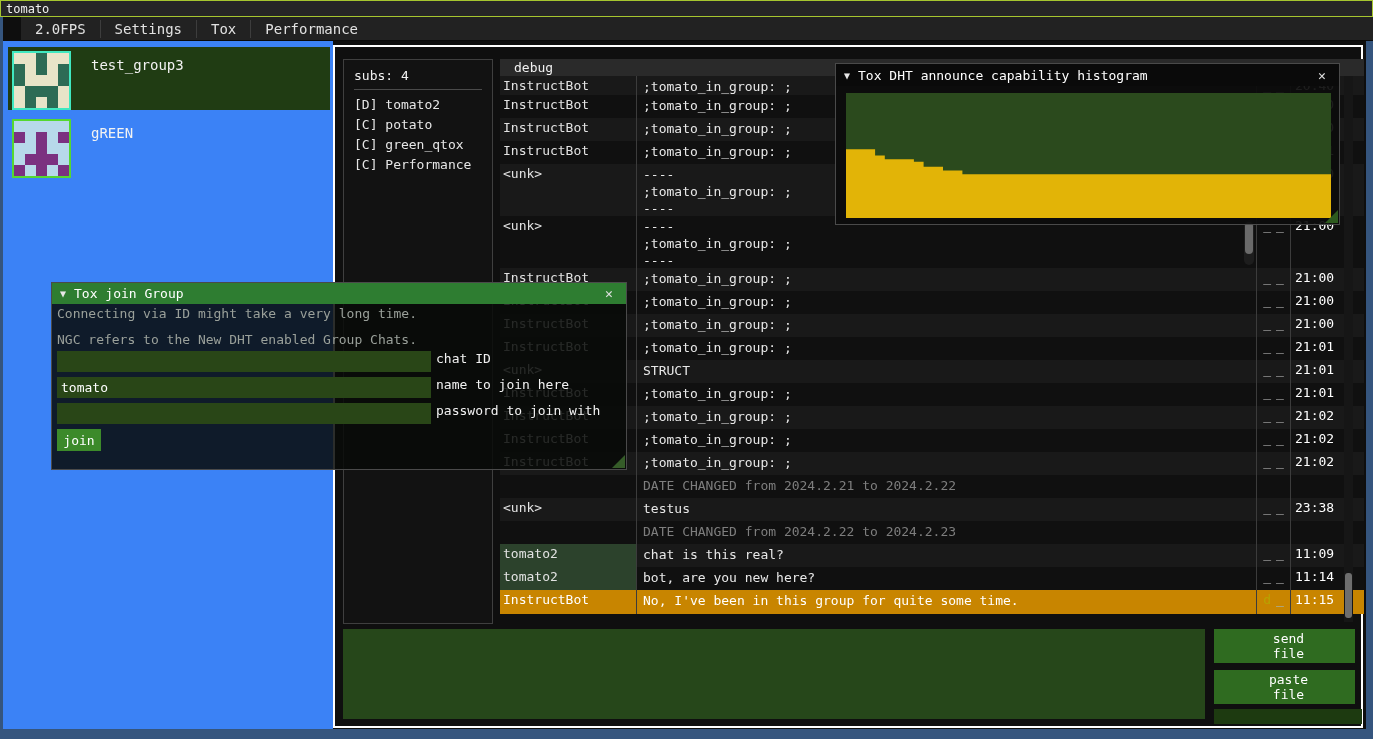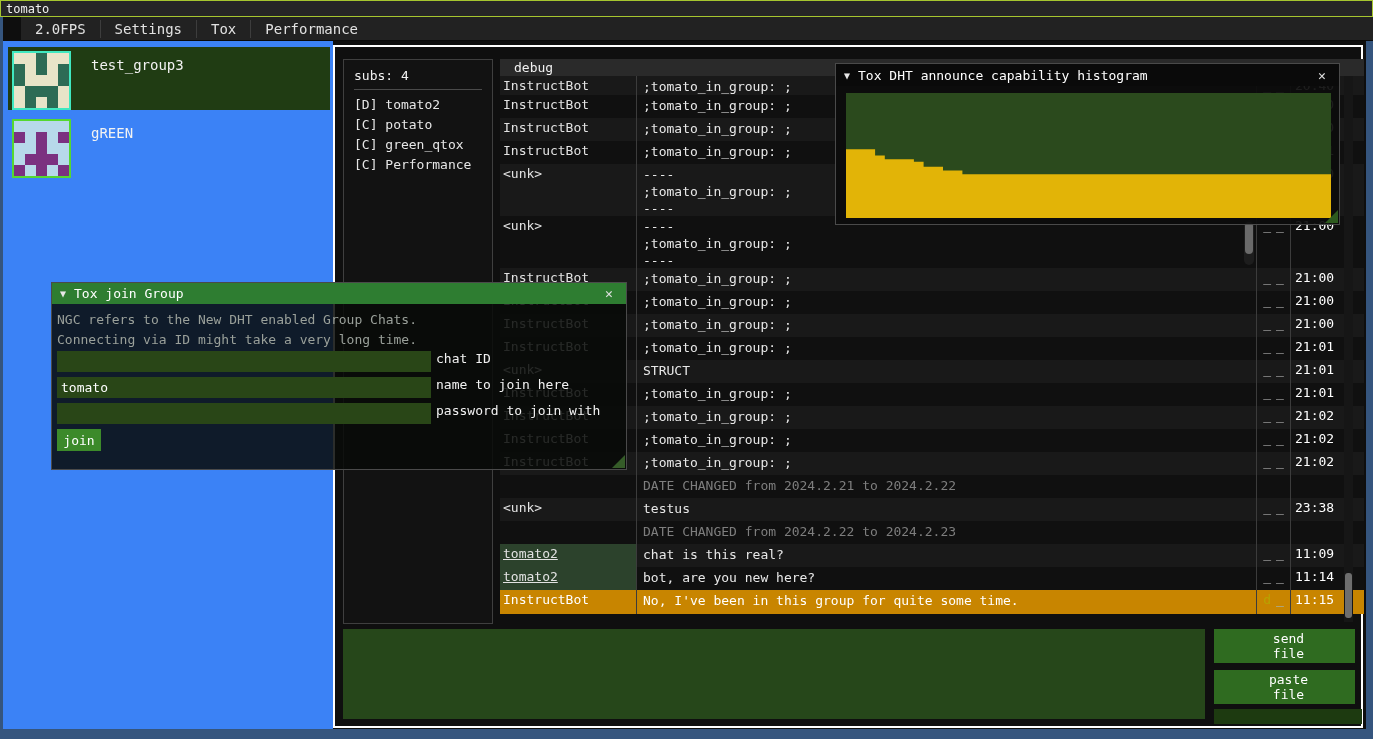--- a/index.html
+++ b/index.html
@@ -40,21 +40,21 @@
   
   .log{position:absolute;left:165px;top:12px;width:864px;height:563px;overflow:hidden;}
   .debug-h{height:17px;background:#2a2a2a;color:#f0f0f0;padding-left:14px;
     display:flex;align-items:center;}
   .rows{position:relative;}
   .row{display:flex;height:23px;overflow:hidden;}
   .row:nth-child(odd){background:#191919;}
   .row:nth-child(even){background:#101010;}
   .cell-name{width:137px;flex:0 0 137px;border-right:1px solid #3c3c3c;
     padding:2px 0 0 3px;color:#e2e2e2;overflow:hidden;white-space:pre;}
-  .cell-name.self{background:#2c422c;text-decoration:underline;}
+  .cell-name.self{background:#2c422c;}
   .cell-msg{flex:1 1 auto;position:relative;padding:2px 0 0 6px;color:#e8e8e8;
     white-space:pre-line;line-height:17px;overflow:hidden;}
   .cell-status{width:34px;flex:0 0 34px;border-left:1px solid #3c3c3c;
     display:flex;gap:5px;justify-content:center;padding-top:2px;}
   .cell-time{width:50px;flex:0 0 50px;border-left:1px solid #3c3c3c;
     padding:2px 0 0 4px;color:#ffffff;white-space:pre;}
   .cell-pad{width:24px;flex:0 0 24px;}
   .st{color:#c8c8c8;}
   .st.d{color:#b8a300;}
   .st.blue{color:#9cc0dc;}
@@ -435,22 +435,22 @@
     </div>
     <div class="grip"></div>
   </div>
 
   <div class="floatwin joinwin">
     <div class="win-title">
       <span class="tri">▼</span>
       <span class="ttl">Tox join Group</span>
       <span class="win-close">✕</span>
     </div>
+    <div class="join-desc" style="margin-top:0;">Connecting via ID might take a very long time.</div>
     <div class="join-desc">NGC refers to the New DHT enabled Group Chats.</div>
-    <div class="join-desc" style="margin-top:0;">Connecting via ID might take a very long time.</div>
     <div id="joinfields">
         <div class="fieldrow" style="top: 68px;">
           <input style="">
           <div class="flabel">chat ID</div>
         </div>
         <div class="fieldrow" style="top: 94px;">
           <input value="tomato" style="">
           <div class="flabel">name to join here</div>
         </div>
         <div class="fieldrow" style="top: 120px;">

